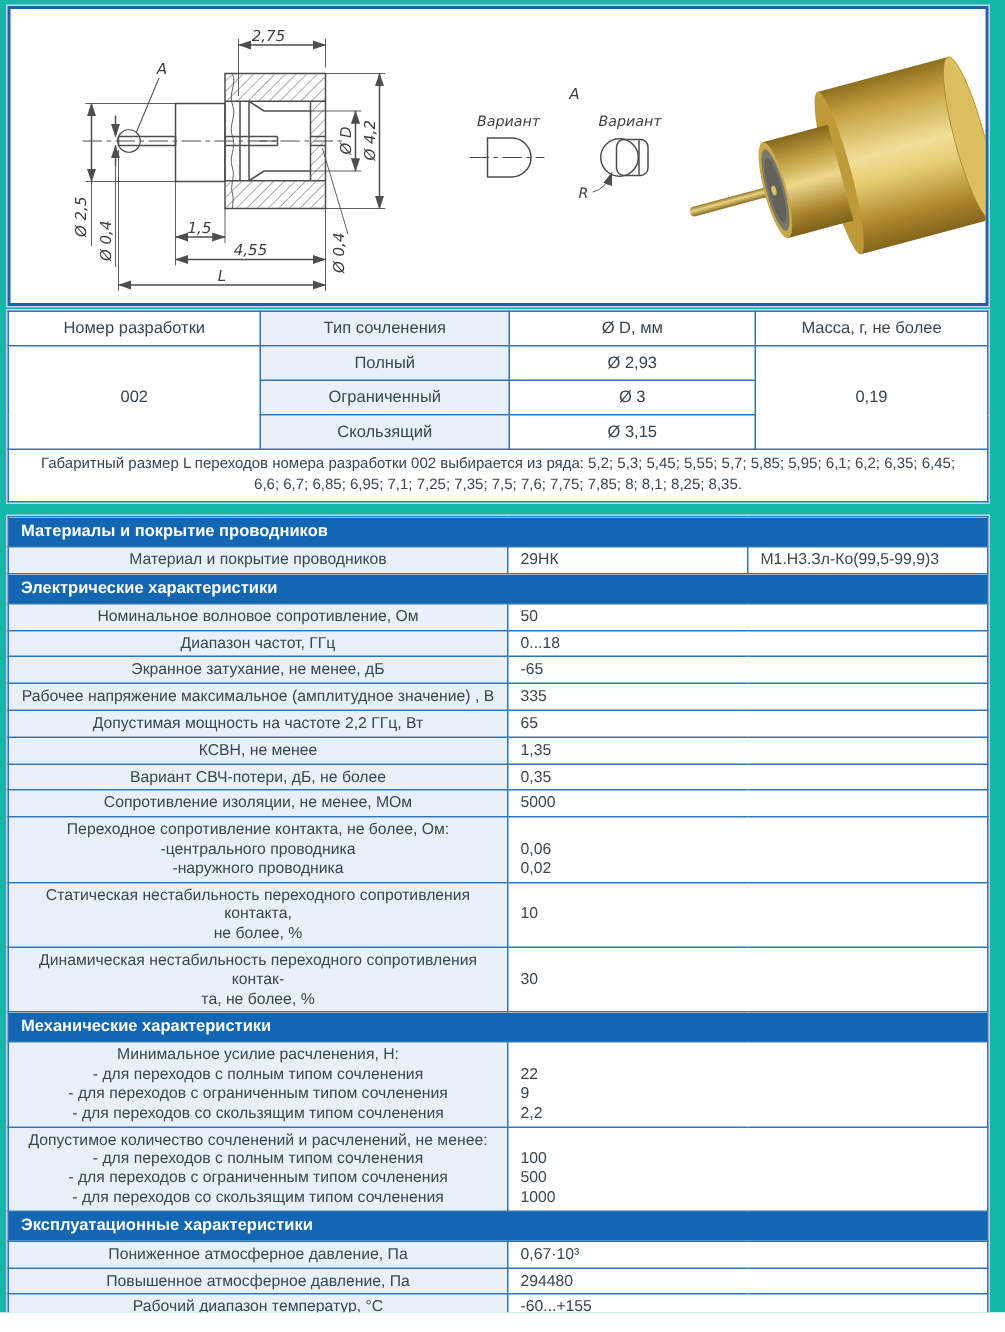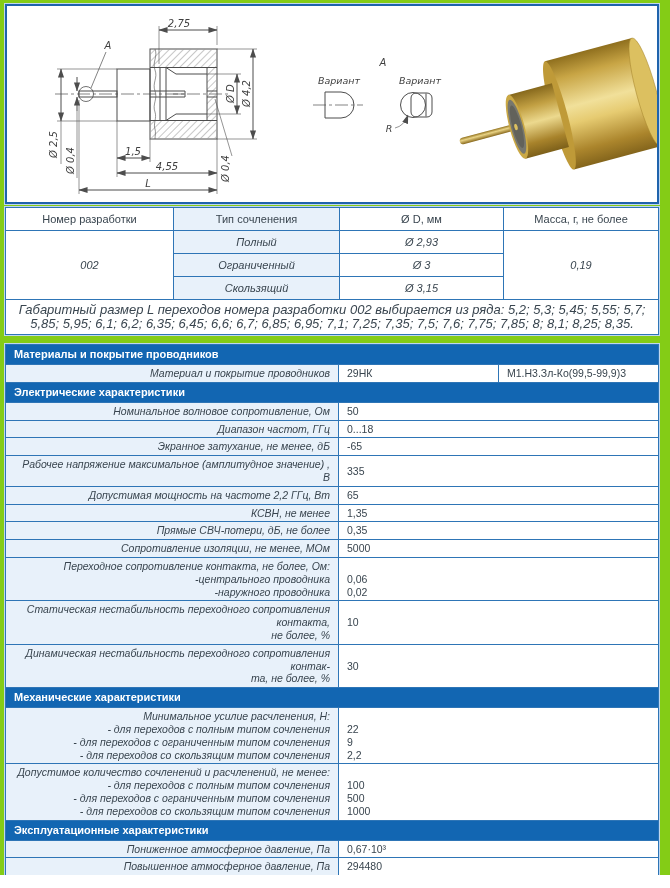--- a/index.html
+++ b/index.html
@@ -1,38 +1,38 @@
 <!DOCTYPE html>
 <html><head>
 <meta charset="utf-8">
 <style>
   html,body{margin:0;padding:0;background:#fff;}
   .page{
-    width:670px;height:875px;position:relative;overflow:hidden;background:#84cc16;
+    width:670px;height:875px;position:relative;overflow:hidden;background:#14b8a6;
     font-family:"Liberation Sans","DejaVu Sans",sans-serif;color:#39454f;
   }
   .box{
     margin-left:5px;width:654px;box-sizing:border-box;background:#fff;
     border:2px solid #1f63ac;box-shadow:0 0 0 1px #bfd7ee;
   }
   .drawing-box{margin-top:4px;height:200px;}
   .tablebox{border:none;box-shadow:0 0 0 1px #bfd7ee;}
   table{border-collapse:collapse;table-layout:fixed;width:654px;}
   td,th{border:1px solid #2e75b6;overflow:hidden;}
   
   .summary{margin-top:3px;}
   .summary th{font-weight:normal;font-size:11px;height:20px;text-align:center;padding:1px 4px;}
-  .summary td{font-size:11px;height:20px;text-align:center;padding:1px 4px;font-style:italic;}
+  .summary td{font-size:11px;height:20px;text-align:center;padding:1px 4px;}
   .summary .lt, .summary th.lt{background:#e8f1fa;}
-  .summary .note{font-size:13px;line-height:14px;padding:3px 12px;height:auto;}
+  .summary .note{font-size:10px;line-height:14px;padding:3px 12px;height:auto;}
   
   .specwrap{margin-top:9px;}
   .spec td{font-size:10.5px;line-height:12.8px;padding:2px 8px;vertical-align:middle;white-space:pre-line;}
   .spec .bar td{background:#1266b2;color:#fff;font-weight:bold;font-size:11px;line-height:13px;padding:3px 8px;white-space:normal;}
-  .spec .lbl{background:#e8f1fa;text-align:right;font-style:italic;}
+  .spec .lbl{background:#e8f1fa;text-align:center;}
   .spec .val{text-align:left;}
   
   .dt{font:italic 10px "DejaVu Sans",sans-serif;fill:#3f3f3f;}
   .dts{font:italic 9.5px "DejaVu Sans",sans-serif;fill:#3f3f3f;}
   .cl{stroke-dasharray:13 3 3 3;stroke-width:.7;}
   .thin{stroke-width:.6;}
 </style>
 </head>
 <body>
 
@@ -244,21 +244,21 @@
           </tr>
           <tr>
             <td class="lbl">Допустимая мощность на частоте 2,2 ГГц, Вт</td>
             <td class="val" colspan="2">65</td>
           </tr>
           <tr>
             <td class="lbl">КСВН, не менее</td>
             <td class="val" colspan="2">1,35</td>
           </tr>
           <tr>
-            <td class="lbl">Прямые СВЧ-потери, дБ, не более</td>
+            <td class="lbl">Вариант СВЧ-потери, дБ, не более</td>
             <td class="val" colspan="2">0,35</td>
           </tr>
           <tr>
             <td class="lbl">Сопротивление изоляции, не менее, МОм</td>
             <td class="val" colspan="2">5000</td>
           </tr>
           <tr>
             <td class="lbl">Переходное сопротивление контакта, не более, Ом:
 -центрального проводника
 -наружного проводника</td>

